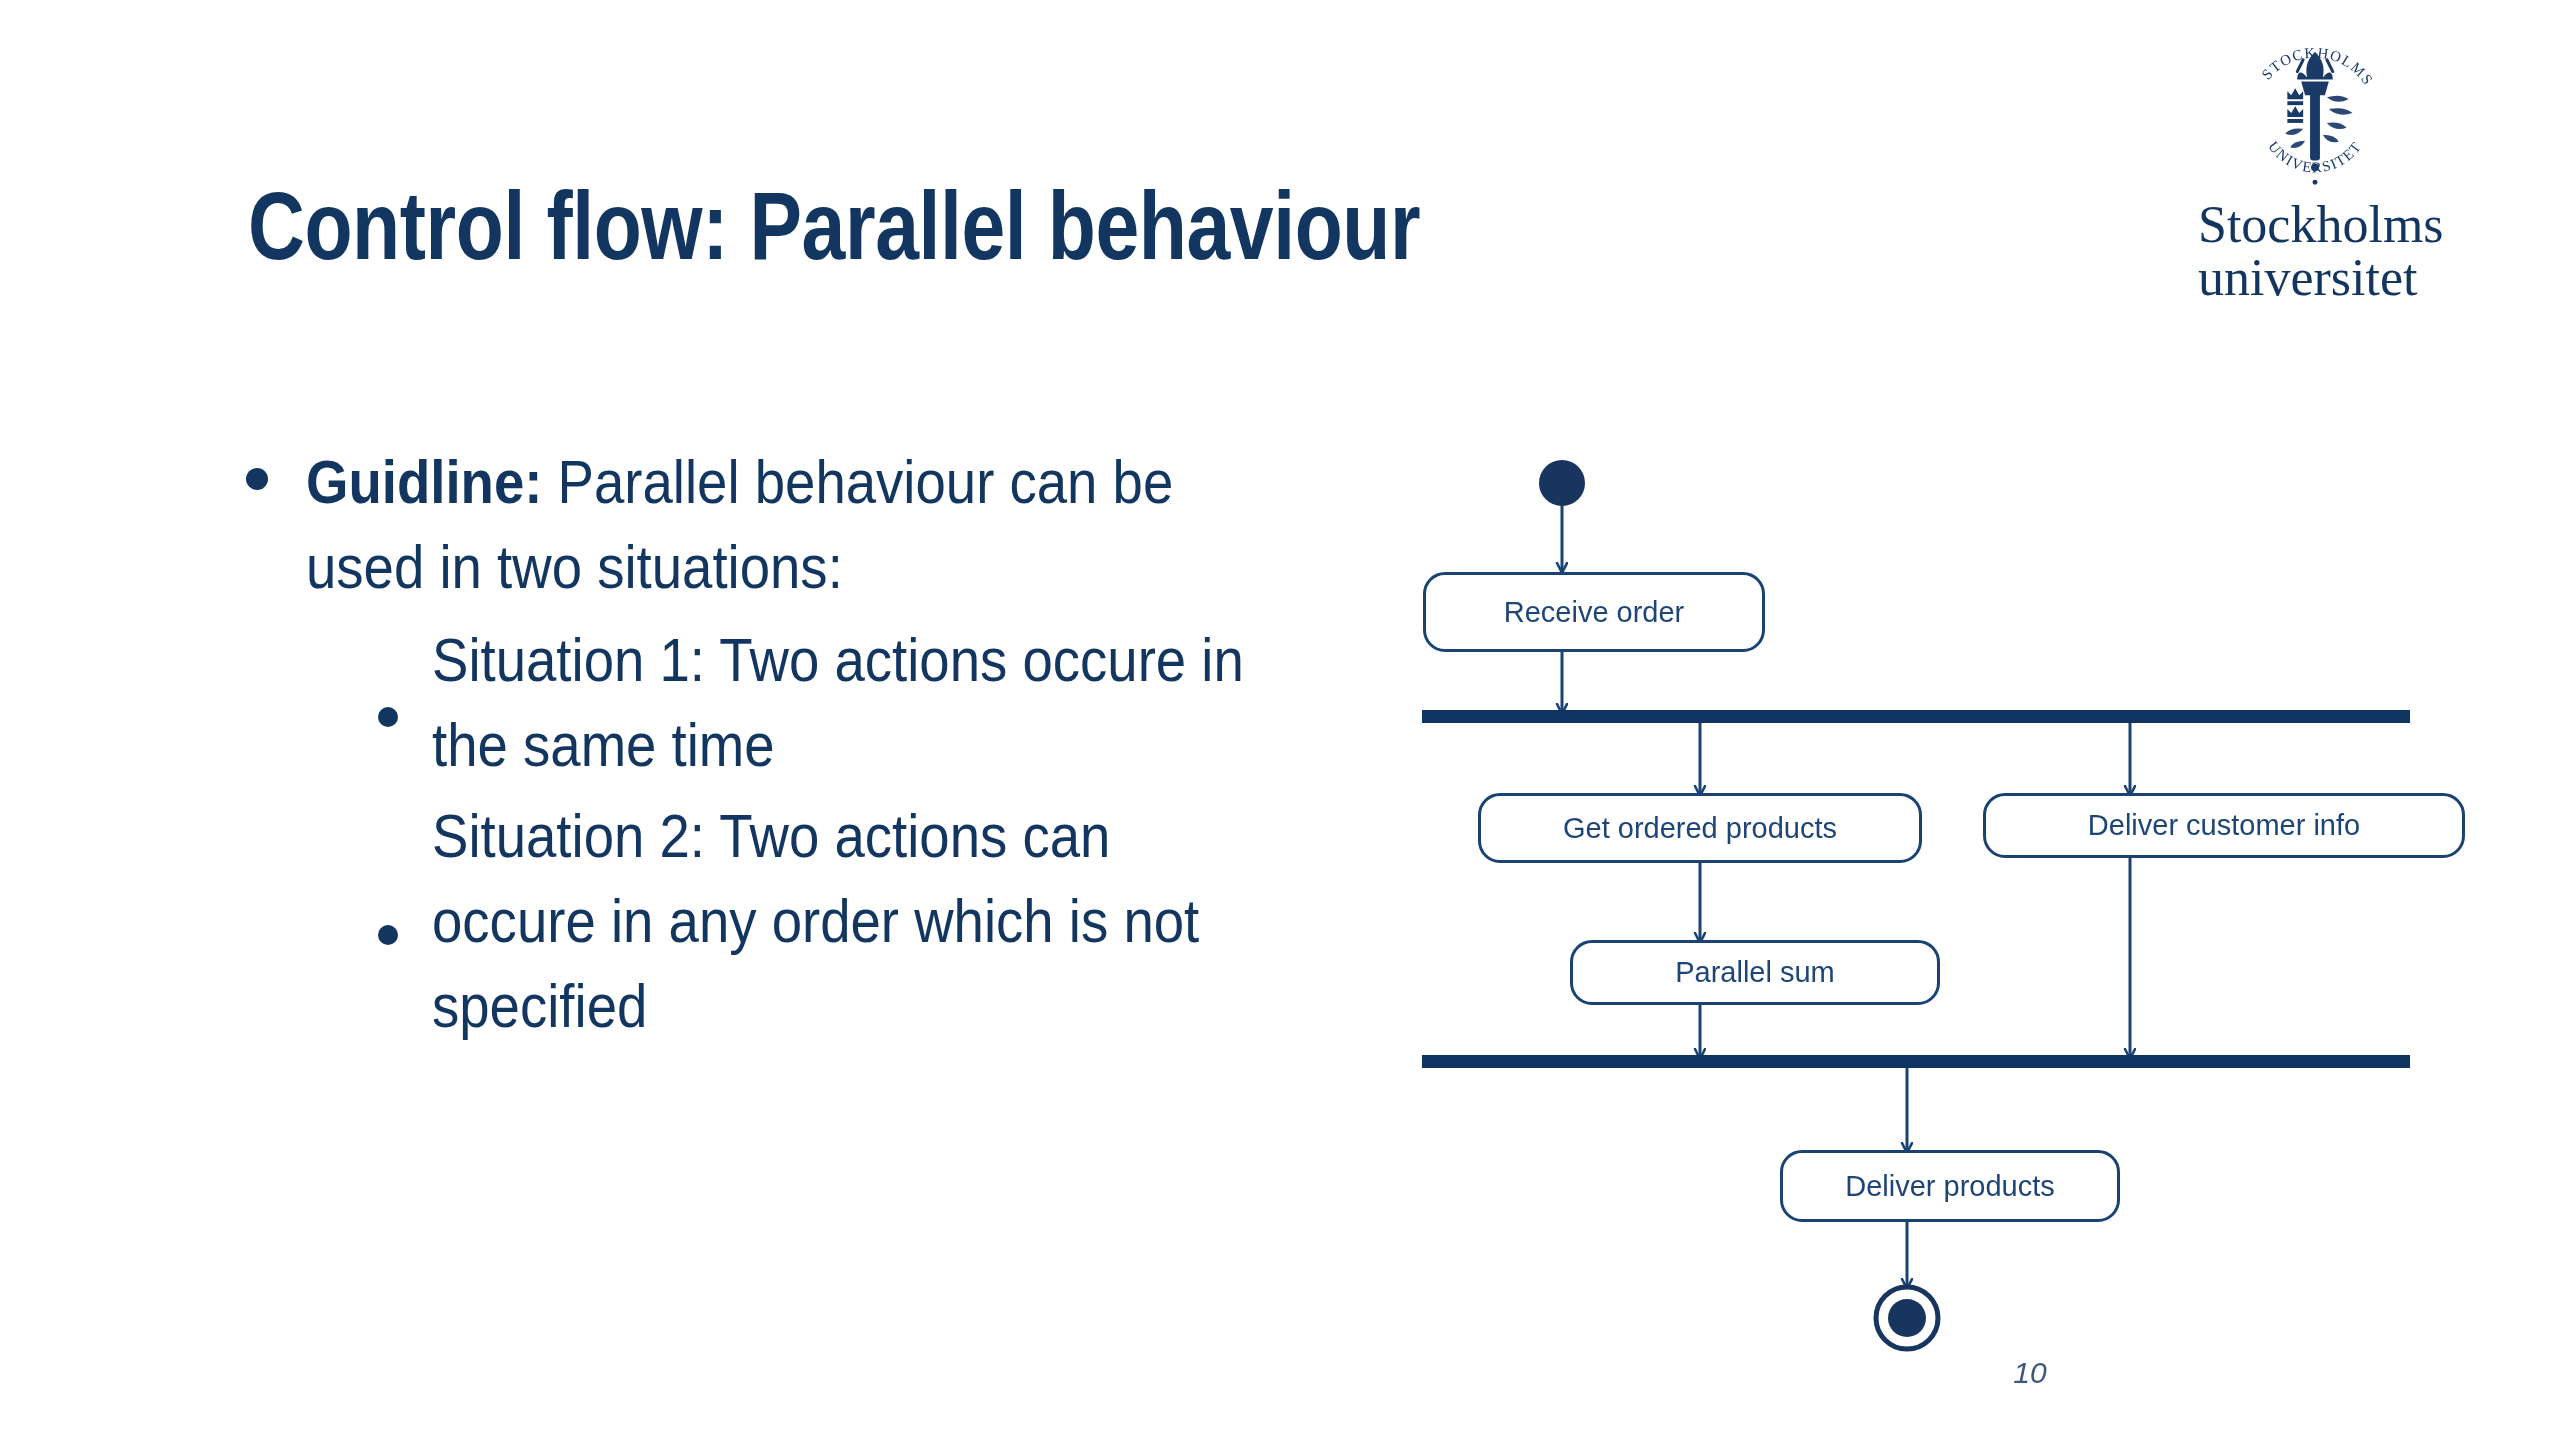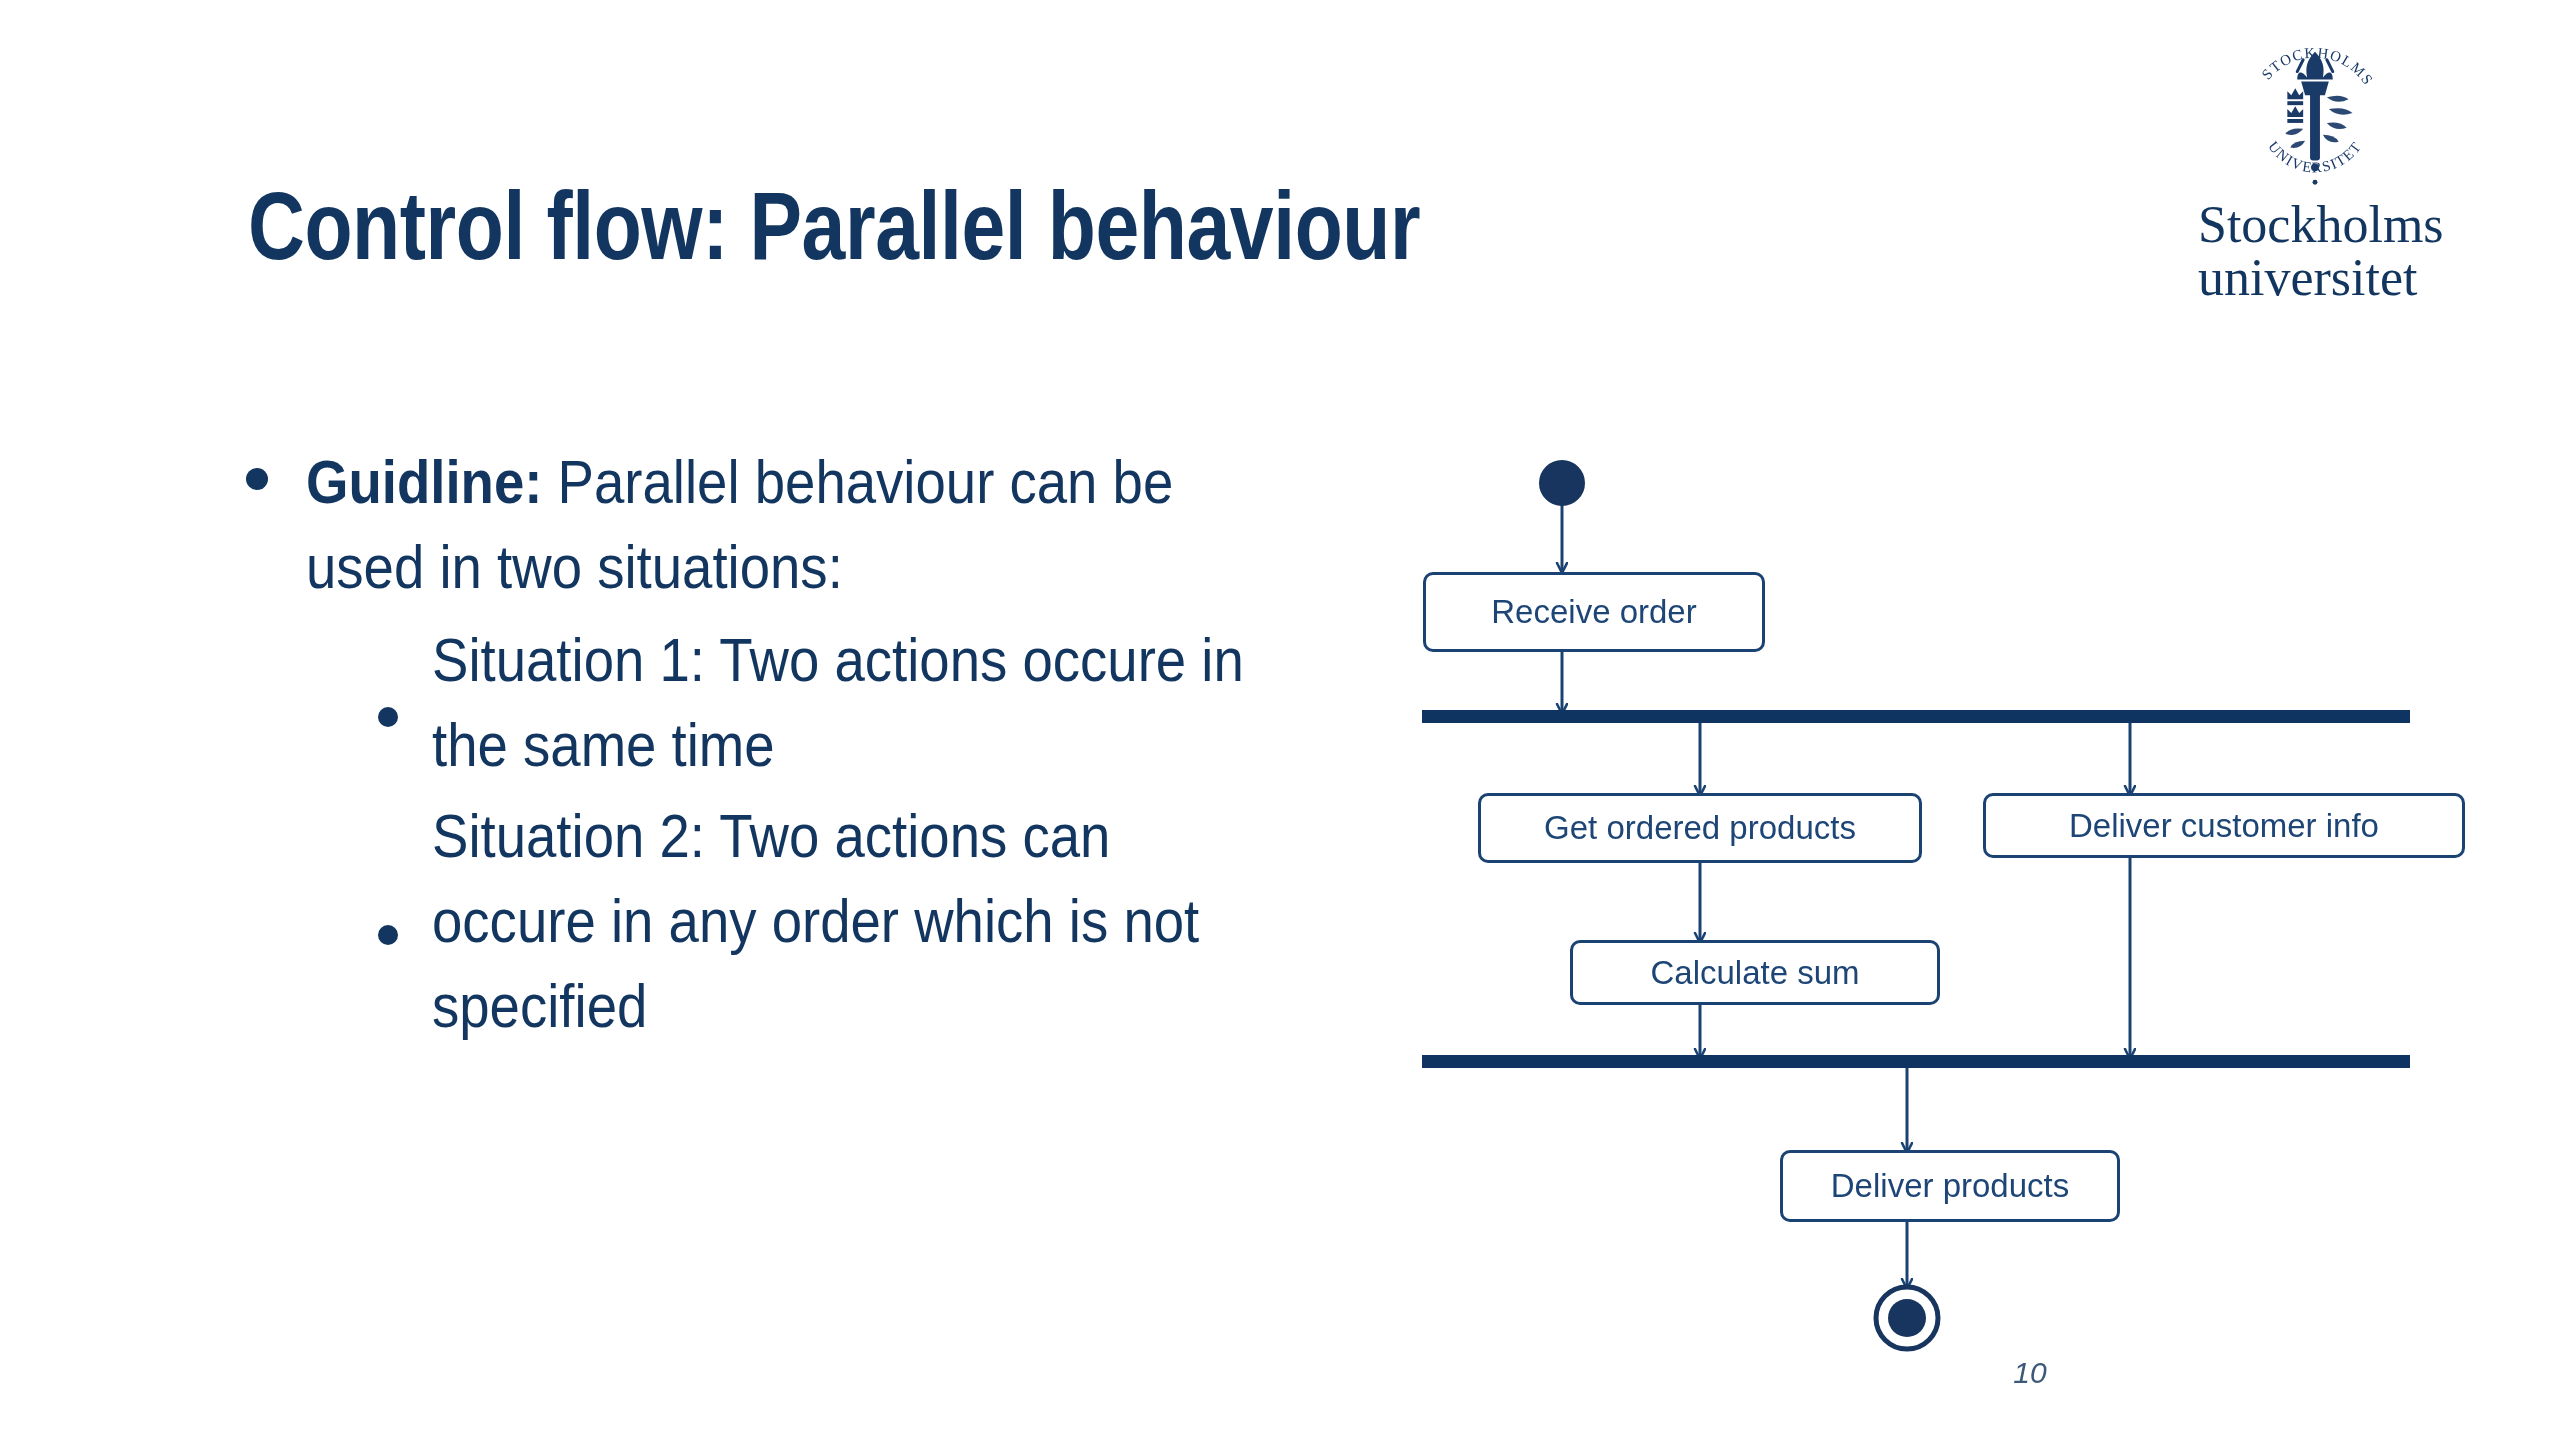--- a/index.html
+++ b/index.html
@@ -114,24 +114,24 @@
     width: 1130px;
     height: 950px;
   }
   #diagram svg { display: block; }
 
   .nodebox {
     position: absolute;
     box-sizing: border-box;
     background: #ffffff;
     border: 3px solid #1a4272;
-    border-radius: 10px;
+    border-radius: 22px;
     color: #1d4576;
     font-family: "Liberation Sans", sans-serif;
-    font-size: 33px;
+    font-size: 29px;
     display: flex;
     align-items: center;
     justify-content: center;
     white-space: nowrap;
     z-index: 3;
   }
 
   .bar {
     position: absolute;
     background: #0f3461;
@@ -265,21 +265,21 @@
     <div class="bar" style="left:42px; top:280px; width:988px; height:13px;"></div>
 
     <div class="bar" style="left:42px; top:625px; width:988px; height:13px;"></div>
 
     <div class="nodebox" style="left:43px; top:142px; width:342px; height:80px;">Receive order</div>
 
     <div class="nodebox" style="left:98px; top:363px; width:444px; height:70px;">Get ordered products</div>
 
     <div class="nodebox" style="left:603px; top:363px; width:482px; height:65px;">Deliver customer info</div>
 
-    <div class="nodebox" style="left:190px; top:510px; width:370px; height:65px;">Calculate sum</div>
+    <div class="nodebox" style="left:190px; top:510px; width:370px; height:65px;">Parallel sum</div>
 
     <div class="nodebox" style="left:400px; top:720px; width:340px; height:72px;">Deliver products</div>
 
   </div>
 
   <div id="page-number">10</div>
 
 </div>
 
 </body></html>

